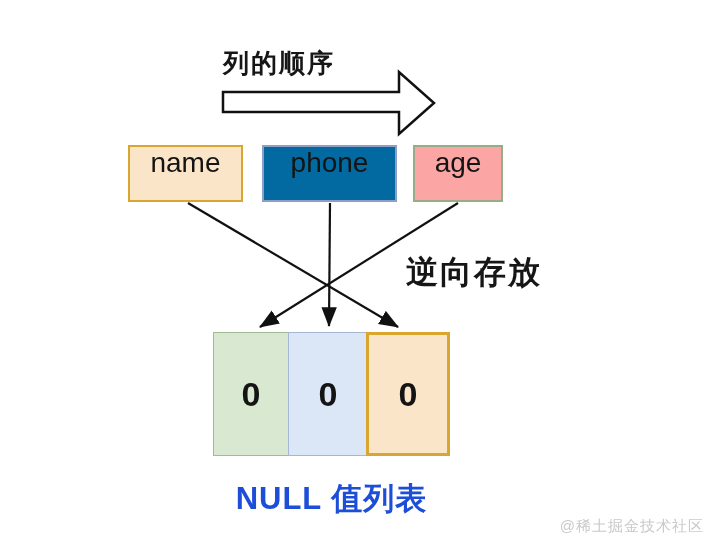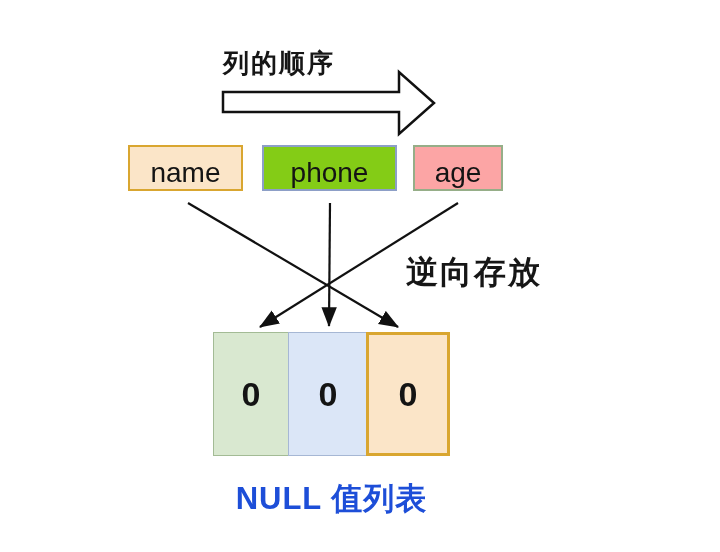--- a/index.html
+++ b/index.html
@@ -29,25 +29,25 @@
     text-align: left;
     font-size: 26px;
     font-weight: 600;
     letter-spacing: 2px;
     color: #161616;
     margin-top: 12px;
   }
   .colbox {
     position: absolute;
     top: 145px;
-    height: 46px;
+    height: 57px;
     box-sizing: border-box;
     border: 2px solid #999;
     display: flex;
-    align-items: flex-end;
+    align-items: flex-start;
     justify-content: center;
   }
   .colbox span {
     font-size: 28px;
     color: #141414;
   }
   .side-label {
     position: absolute;
     left: 406px; top: 251px;
     font-size: 32px;
@@ -104,35 +104,36 @@
     <polygon points="223,92 399,92 399,72 434,103 399,134 399,112 223,112" fill="#ffffff" stroke="#111111" stroke-width="2.5" stroke-linejoin="miter"></polygon>
 
     <line x1="188" y1="203" x2="398" y2="327" stroke="#111111" stroke-width="2.2" marker-end="url(#ah)"></line>
     <line x1="330" y1="203" x2="329" y2="326" stroke="#111111" stroke-width="2.2" marker-end="url(#ah)"></line>
     <line x1="458" y1="203" x2="260" y2="327" stroke="#111111" stroke-width="2.2" marker-end="url(#ah)"></line>
   </svg>
 
   <div class="colbox" style="left: 128px; width: 115px; background-color: rgb(251, 229, 200); border-color: rgb(217, 166, 48); border-width: 2px;">
     <span>name</span>
   </div>
-  <div class="colbox" style="left: 262px; width: 135px; background-color: #84cc16; border-color: rgb(141, 159, 199); border-width: 2px;">
+  <div class="colbox" style="left: 262px; width: 135px; background-color: #0369a1; border-color: rgb(141, 159, 199); border-width: 2px;">
     <span>phone</span>
   </div>
   <div class="colbox" style="left: 413px; width: 90px; background-color: #fca5a5; border-color: rgb(150, 174, 136); border-width: 2px;">
     <span>age</span>
   </div>
 
   <div class="side-label">逆向存放</div>
 
   <div class="nullcell" style="left: 213px; width: 76px; border: 1.5px solid rgb(163, 187, 149); background-color: rgb(217, 232, 208);">
     <span>0</span>
   </div>
   <div class="nullcell" style="left: 288px; width: 80px; border: 1.5px solid rgb(166, 183, 212); background-color: rgb(219, 230, 247);">
     <span>0</span>
   </div>
   <div class="nullcell" style="left: 366px; width: 84px; border: 3px solid rgb(217, 166, 48); background-color: rgb(251, 229, 200);">
     <span>0</span>
   </div>
 
   <div class="bottom-label">NULL 值列表</div>
 
+  <div class="watermark">@稀土掘金技术社区</div>
 
 </div>
 
 </body></html>

